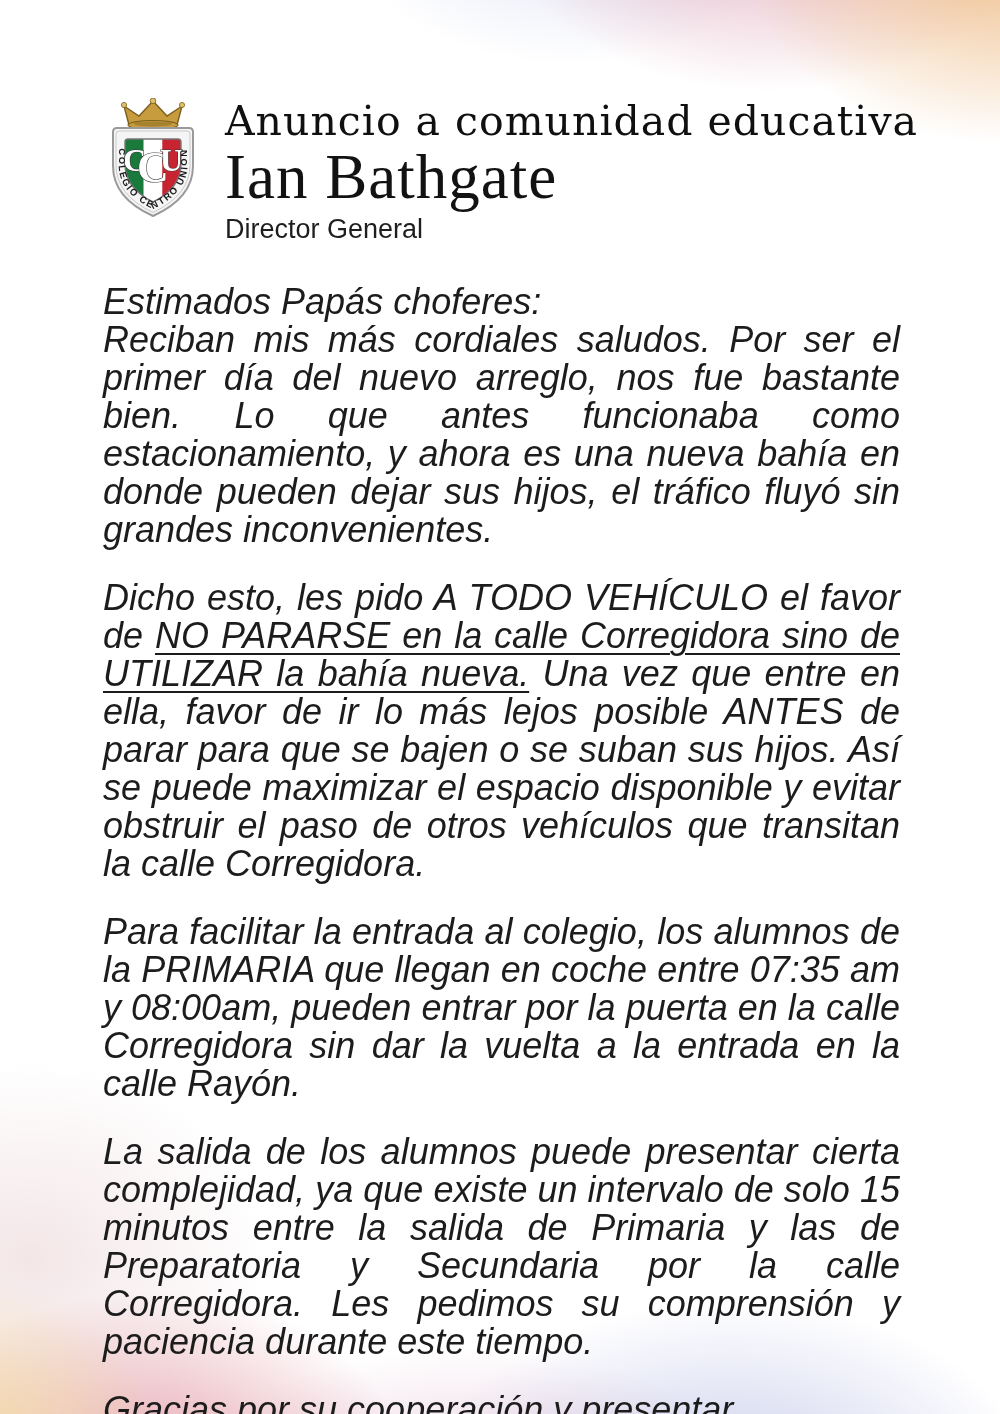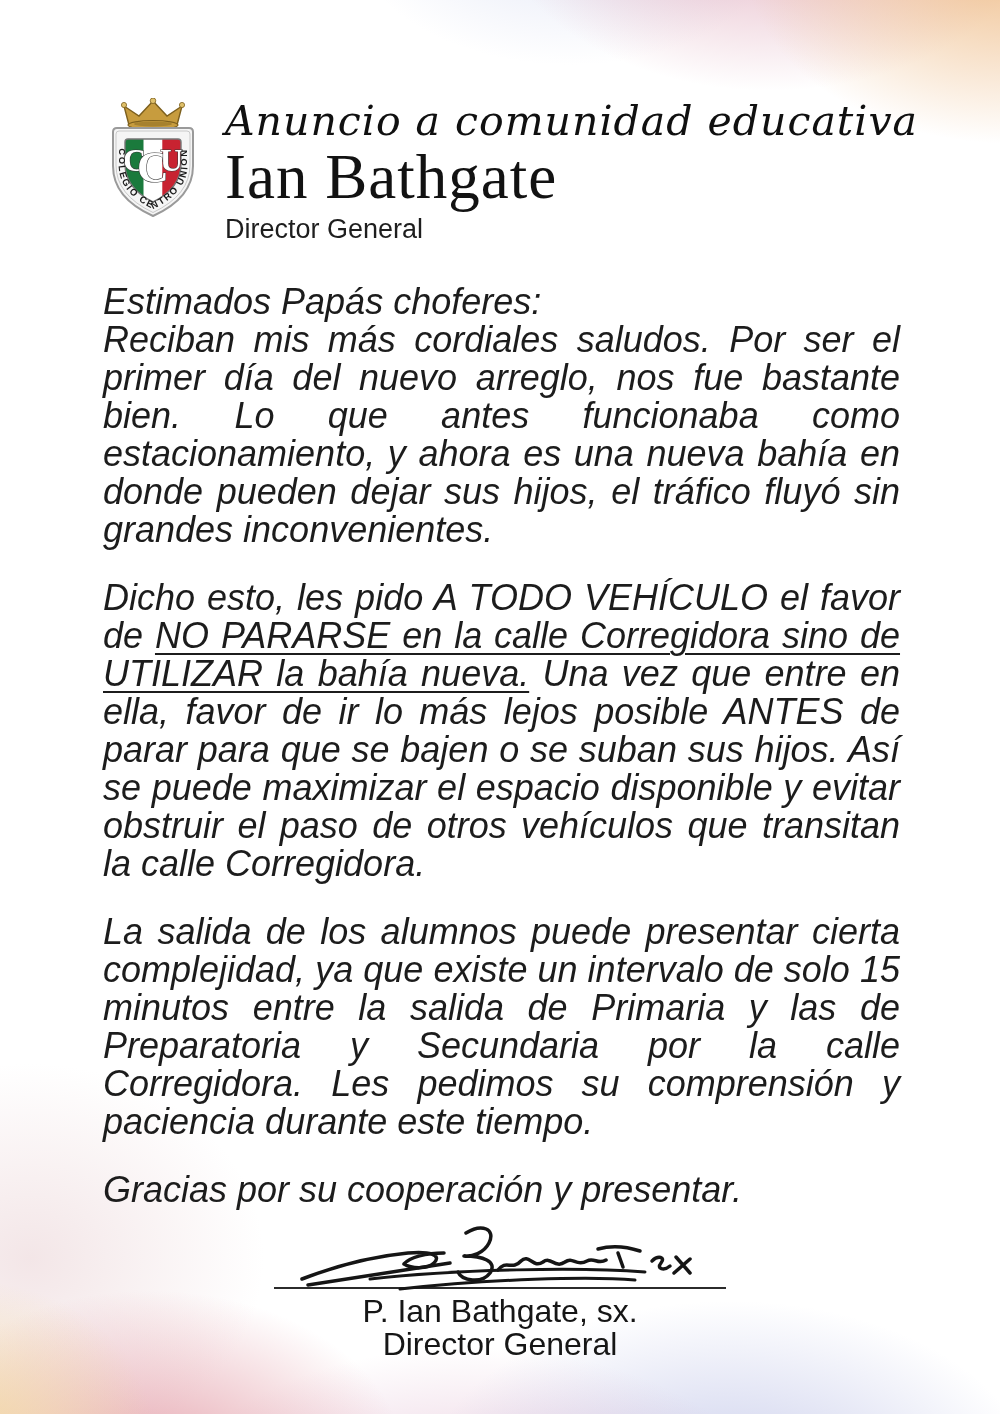--- a/index.html
+++ b/index.html
@@ -33,21 +33,20 @@
   .header {
     display: flex;
     align-items: flex-start;
     gap: 22px;
     margin: 98px 100px 0 103px;
   }
   .crest { width: 100px; height: 122px; flex: 0 0 auto; }
   .header-text { padding-top: 2px; }
   .script-title {
     font-family: "DejaVu Serif", serif;
-    font-style: italic;
     font-size: 41px;
     line-height: 1.05;
     letter-spacing: 1px;
     color: #101010;
     white-space: nowrap;
   }
   .director-name {
     font-family: "Liberation Serif", serif;
     font-size: 63px;
     line-height: 1.02;
@@ -136,20 +135,21 @@
       <div class="director-role">Director General</div>
     </div>
   </div>
 
   <div class="letter-body">
     <p><span>Estimados Papás choferes:</span><br>
       <span>Reciban mis más cordiales saludos. Por ser el primer día del nuevo arreglo, nos fue bastante bien. Lo que antes funcionaba como estacionamiento, y ahora es una nueva bahía en donde pueden dejar sus hijos, el tráfico fluyó sin grandes inconvenientes.</span></p>
 
     <p><span>Dicho esto, les pido A TODO VEHÍCULO el favor de </span><span class="uline">NO PARARSE en la calle Corregidora sino de UTILIZAR la bahía nueva.</span><span> Una vez que entre en ella, favor de ir lo más lejos posible ANTES de parar para que se bajen o se suban sus hijos. Así se puede maximizar el espacio disponible y evitar obstruir el paso de otros vehículos que transitan la calle Corregidora.</span></p>
 
+    <p>Para facilitar la entrada al colegio, los alumnos de la PRIMARIA que llegan en coche entre 07:35 am y 08:00am, pueden entrar por la puerta en la calle Corregidora sin dar la vuelta a la entrada en la calle Rayón.</p>
 
     <p>La salida de los alumnos puede presentar cierta complejidad, ya que existe un intervalo de solo 15 minutos entre la salida de Primaria y las de Preparatoria y Secundaria por la calle Corregidora. Les pedimos su comprensión y paciencia durante este tiempo.</p>
 
     <p class="closing">Gracias por su cooperación y presentar.</p>
   </div>
 
   <div class="sig-block">
     <svg class="sig-scrawl" viewBox="0 0 400 72" aria-hidden="true">
       <g fill="none" stroke="#151515" stroke-width="3.5" stroke-linecap="round" stroke-linejoin="round">
         <path d="M2,56 C28,46 66,34 108,30 C130,28 142,32 134,40 C128,46 112,46 104,41 C110,34 126,30 144,30"></path>

